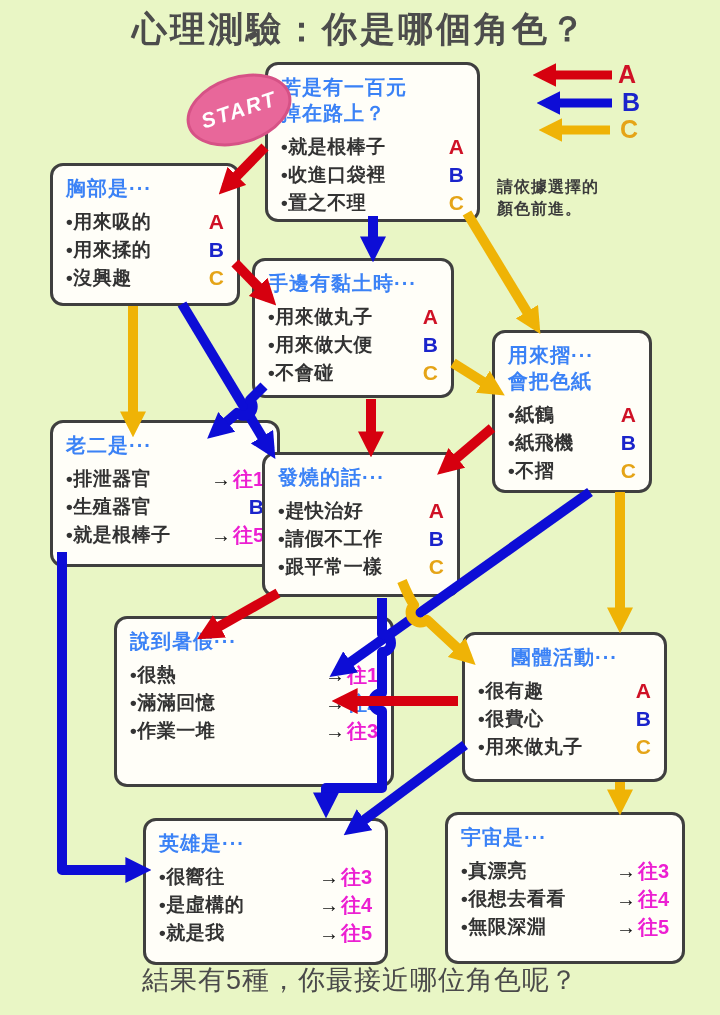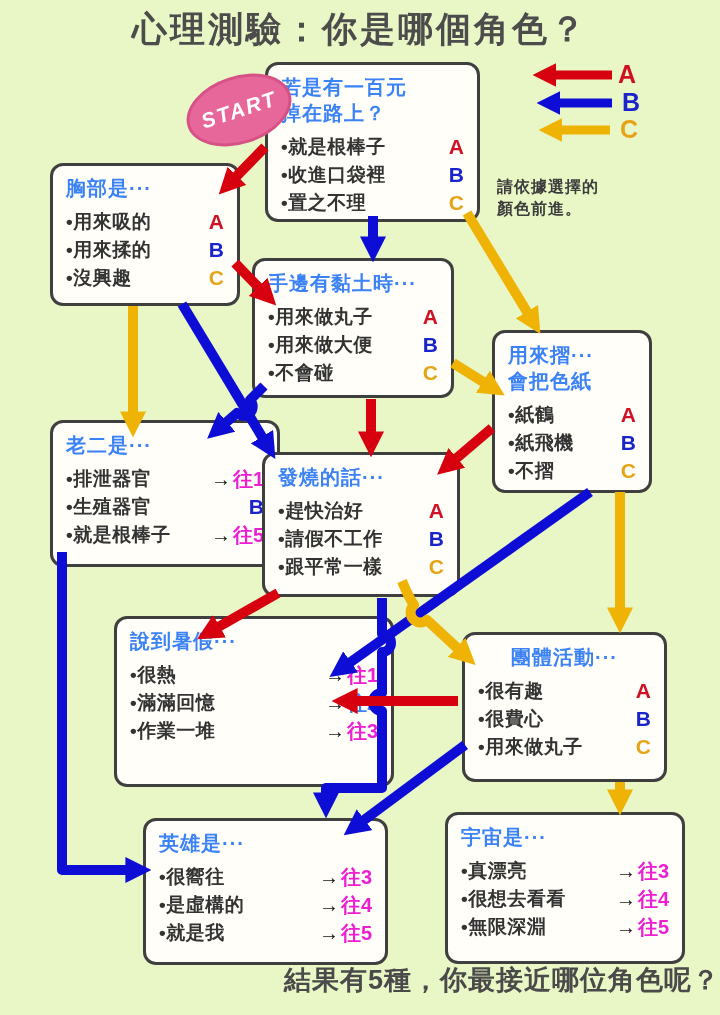--- a/index.html
+++ b/index.html
@@ -1,21 +1,21 @@
 <!DOCTYPE html>
 <html><head>
 <meta charset="utf-8">
 <style>
   html,body{margin:0;padding:0;}
   body{font-family:"Liberation Sans","DejaVu Sans",sans-serif;}
   #stage{position:relative;width:720px;height:1015px;background:#e9f6c5;overflow:hidden;}
   #page-title{position:absolute;top:6px;left:0;width:720px;text-align:center;
     font-size:35px;font-weight:bold;color:#4c4c4c;letter-spacing:3px;margin:0;}
-  #footer-text{position:absolute;top:962px;left:0;width:720px;text-align:right;
-    font-size:27px;font-weight:bold;color:#4a4a4a;letter-spacing:1px;}
+  #footer-text{position:absolute;top:962px;left:0;width:720px;text-align:center;
+    font-size:27px;font-weight:normal;color:#4a4a4a;letter-spacing:1px;}
   .qbox{position:absolute;background:#fffef8;border:3px solid #3f3f3f;border-radius:13px;
     box-sizing:border-box;padding:9px 13px;z-index:2;}
   .qbox .box-title{font-size:20px;color:#3b82f6;font-weight:bold;line-height:1.3;
     letter-spacing:1px;margin-bottom:7px;white-space:nowrap;}
   .opt-row{display:flex;justify-content:space-between;align-items:center;height:28px;
     font-size:19px;color:#333;font-weight:bold;white-space:nowrap;}
   .opt-text{letter-spacing:0.5px;}
   .opt-letter{font-size:21px;font-weight:bold;padding-left:8px;}
   .opt-goto{display:flex;align-items:center;padding-left:6px;}
   .goto-arrow{color:#111;font-size:20px;font-weight:bold;margin-right:2px;}

